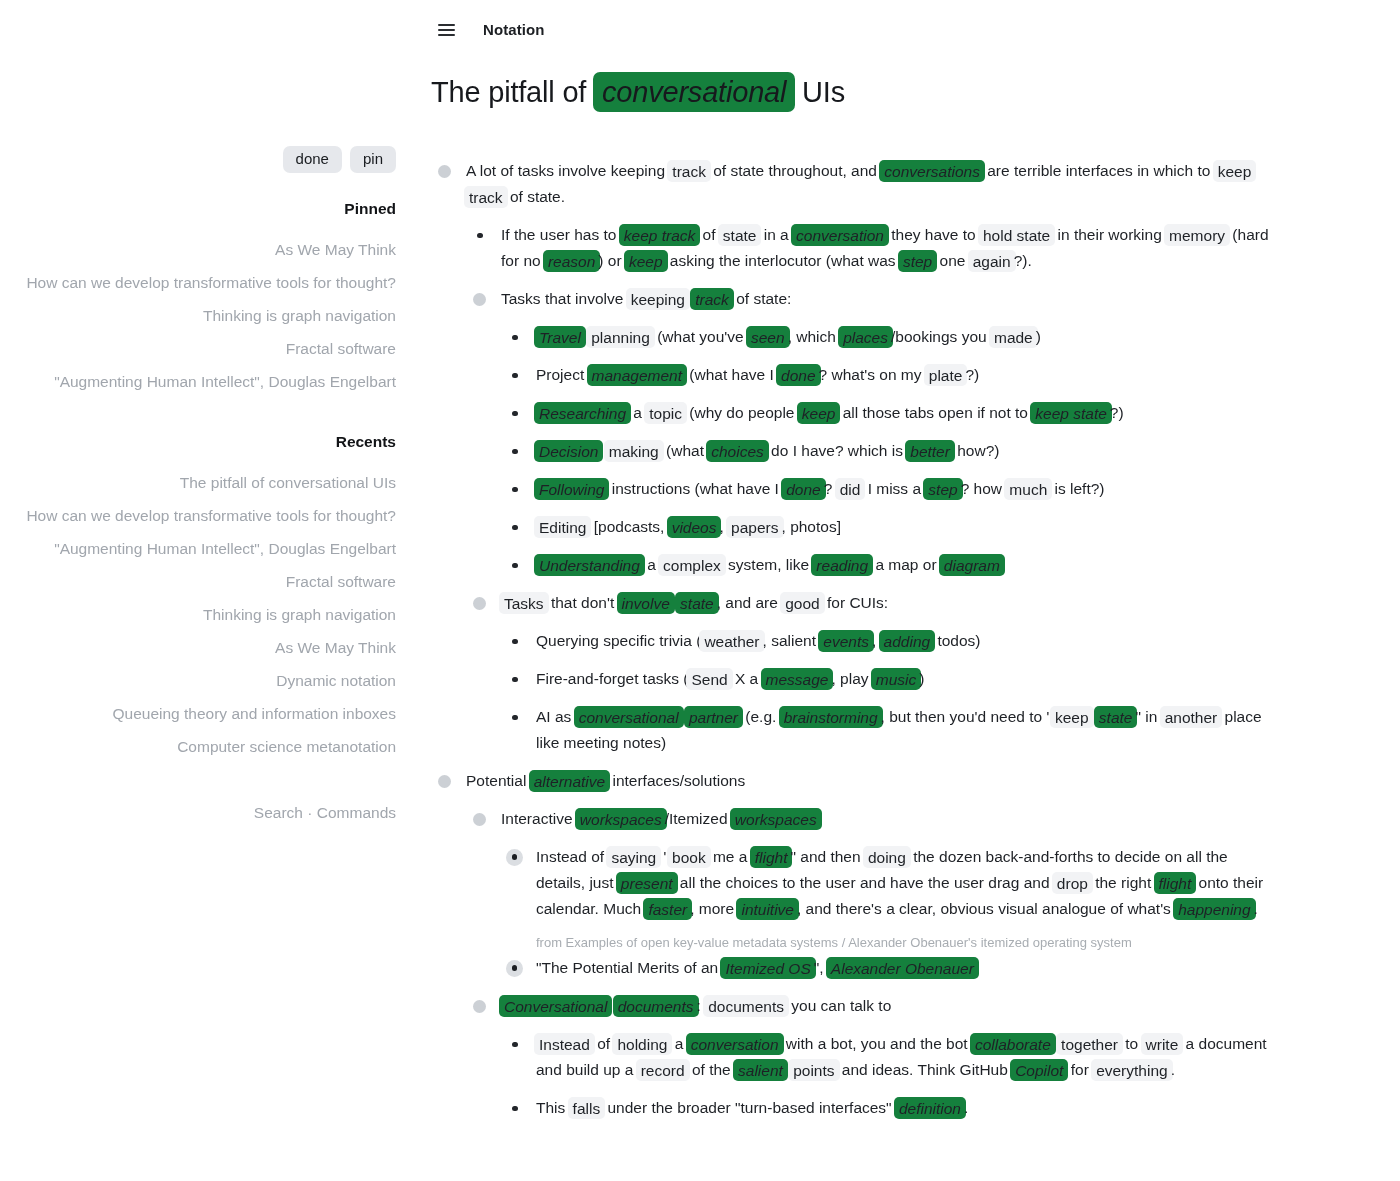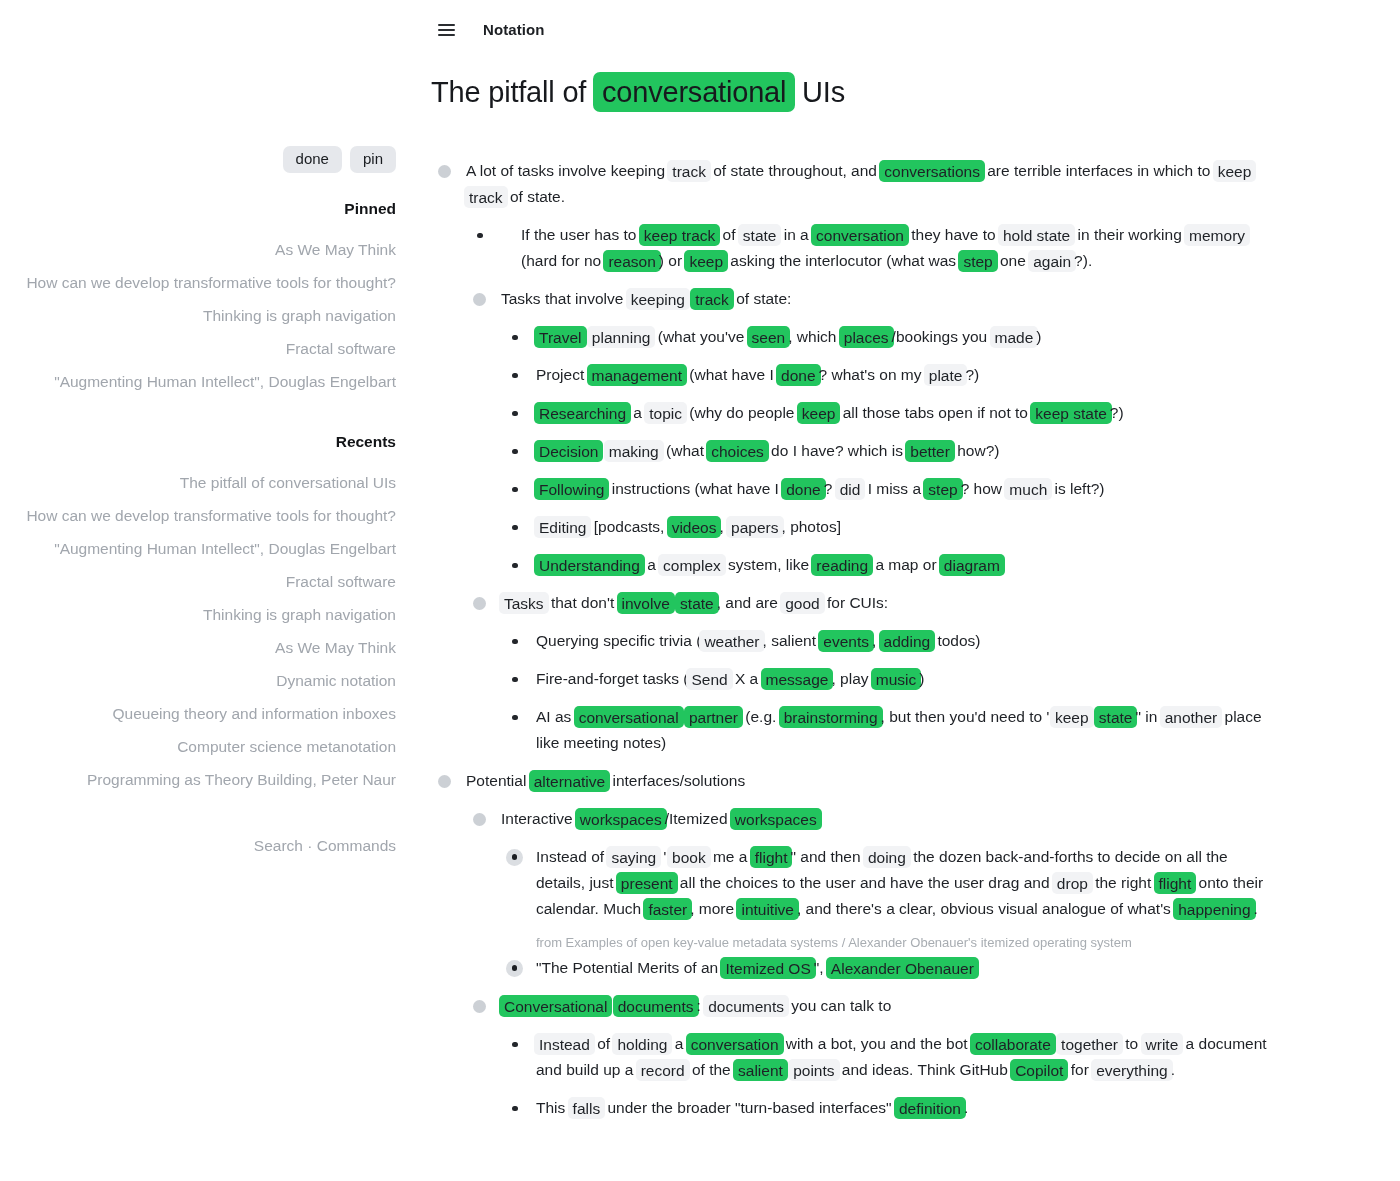--- a/index.html
+++ b/index.html
@@ -31,21 +31,21 @@
   .item{margin-bottom:11px;margin-top:12px;}
   .row{display:flex;align-items:flex-start;}
   .bullet-cell{flex:0 0 35px;position:relative;height:26px;}
   .b-node{position:absolute;left:7px;top:6.5px;width:13px;height:13px;border-radius:50%;background:#ccd0d5;display:block;cursor:pointer;}
   .b-dot{position:absolute;left:11px;top:10.5px;width:5.5px;height:5.5px;border-radius:50%;background:#23262b;display:block;cursor:pointer;}
   .b-ringdot{position:absolute;left:5px;top:4.5px;width:17px;height:17px;border-radius:50%;background:#dbdee2;display:flex;align-items:center;justify-content:center;cursor:pointer;}
   .b-ringdot-inner{width:5.5px;height:5.5px;border-radius:50%;background:#1b1e22;display:block;}
   .txt{flex:1;cursor:text;}
   .hl{border-radius:5px;padding:2.5px 5px;margin:0 -2px;box-decoration-break:clone;-webkit-box-decoration-break:clone;}
   .h1{background:#f2f3f5;}
-  .h2{background:#22c55e;}
+  .h2{background:#15803d;font-style:italic;}
   .caption{color:#a8adb2;font-size:13px;line-height:18px;margin:2px 0 3px;}
 </style>
 </head>
 <body>
 
 <div class="header">
   <div class="hamburger">
       <i></i>
       <i></i>
       <i></i>
@@ -73,41 +73,40 @@
         <div class="side-heading">Recents</div>
         <div class="side-item">The pitfall of conversational UIs</div>
         <div class="side-item">How can we develop transformative tools for thought?</div>
         <div class="side-item">"Augmenting Human Intellect", Douglas Engelbart</div>
         <div class="side-item">Fractal software</div>
         <div class="side-item">Thinking is graph navigation</div>
         <div class="side-item">As We May Think</div>
         <div class="side-item">Dynamic notation</div>
         <div class="side-item">Queueing theory and information inboxes</div>
         <div class="side-item">Computer science metanotation</div>
-        <div class="side-item">Programming as Theory Building, Peter Naur</div>
       </div>
     </div>
   <div class="side-footer">
     <span>Search</span>
     <span>·</span>
     <span>Commands</span>
   </div>
 </div>
 
 <div class="content">
     <div class="item">
       <div class="row" style="padding-left: 0px;">
         <span class="bullet-cell">
           <span class="b-node"></span>
         </span>
         <span class="txt"><span>A lot of tasks involve keeping </span><span class="hl h1">track</span><span> of state throughout, and </span><span class="hl h2">conversations</span><span> are terrible interfaces in which to </span><span class="hl h1">keep track</span><span> of state.</span></span>
       </div>
     </div>
     <div class="item">
-      <div class="row" style="padding-left: 35px; gap: 20px;">
+      <div class="row" style="padding-left: 35px;">
         <span class="bullet-cell">
           <span class="b-dot"></span>
         </span>
         <span class="txt"><span>If the user has to </span><span class="hl h2">keep track</span><span> of </span><span class="hl h1">state</span><span> in a </span><span class="hl h2">conversation</span><span> they have to </span><span class="hl h1">hold state</span><span> in their working </span><span class="hl h1">memory</span><span> (hard for no </span><span class="hl h2">reason</span><span>) or </span><span class="hl h2">keep</span><span> asking the interlocutor (what was </span><span class="hl h2">step</span><span> one </span><span class="hl h1">again</span><span>?).</span></span>
       </div>
     </div>
     <div class="item">
       <div class="row" style="padding-left: 35px;">
         <span class="bullet-cell">
           <span class="b-node"></span>

